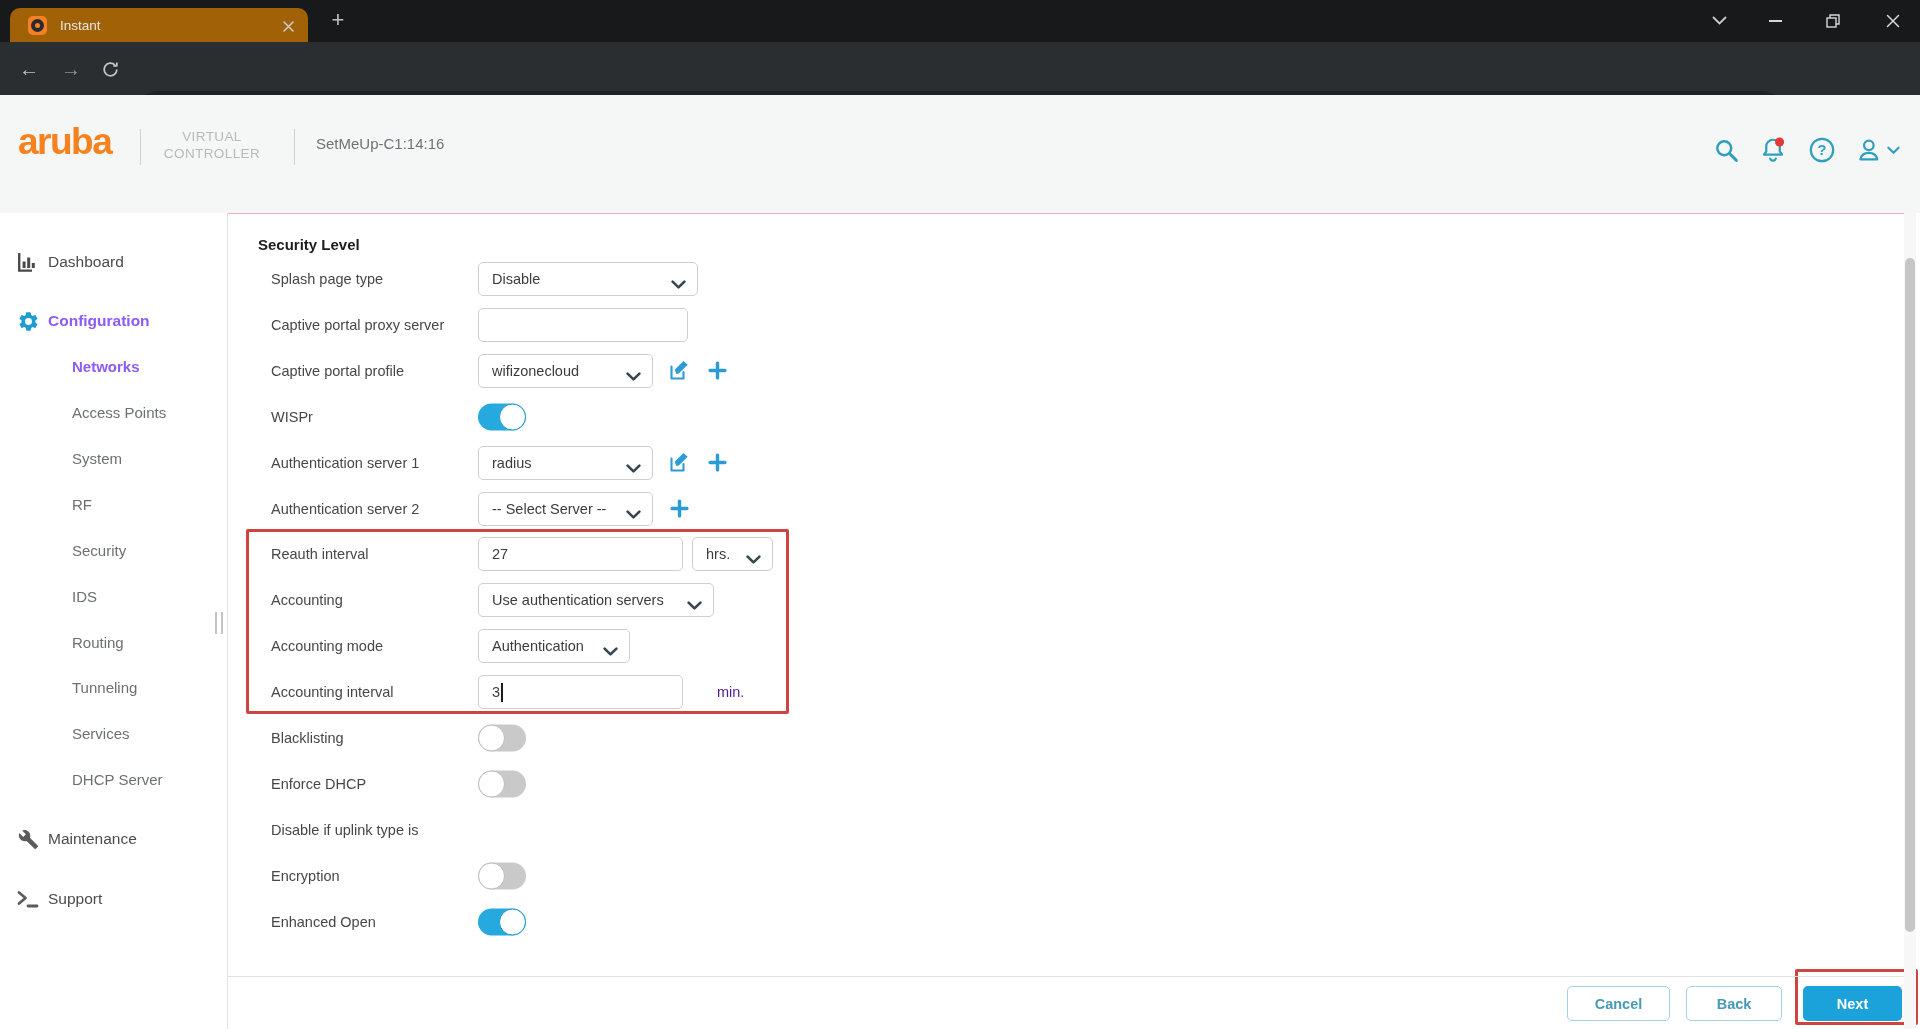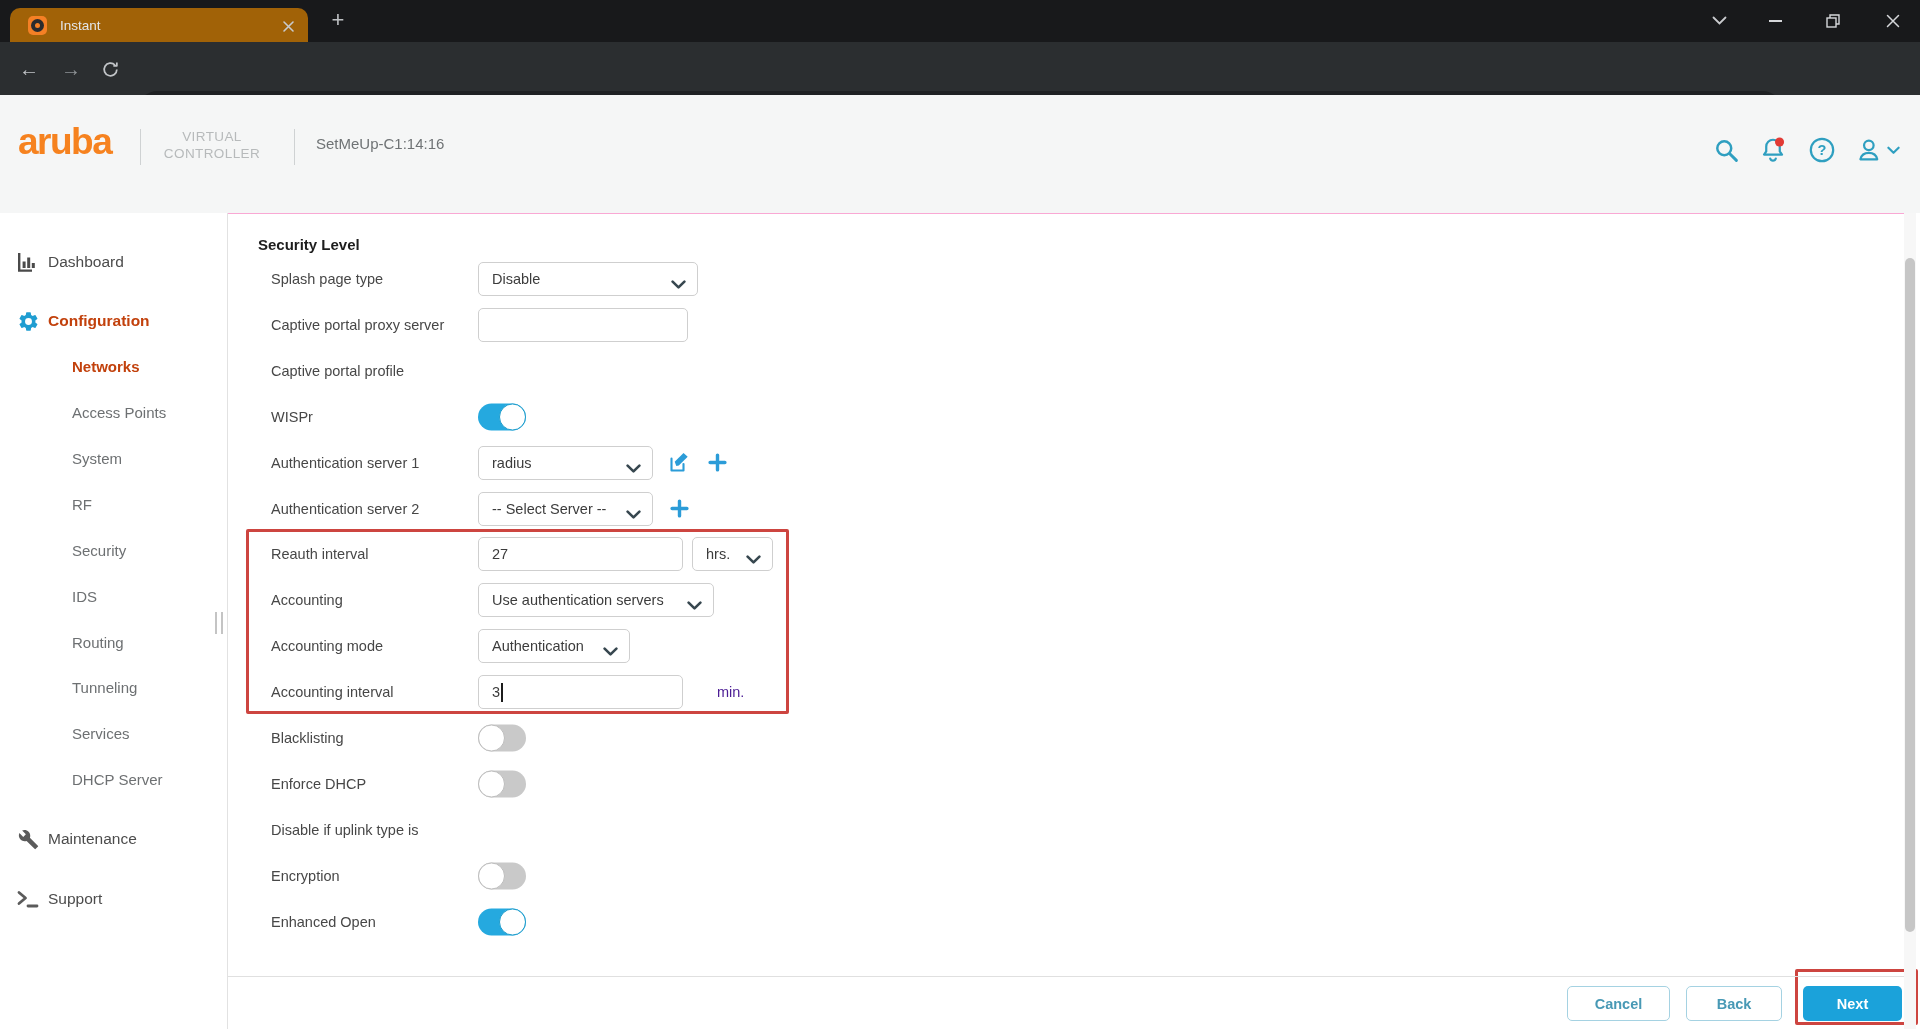--- a/index.html
+++ b/index.html
@@ -45,21 +45,21 @@
   .hicon { position:absolute; top:39px; width:32px; height:32px; display:flex; align-items:center; justify-content:center; }
 
   
   .sidebar { position:absolute; left:0; top:213px; width:228px; height:816px; background:#fff;
              border-right:1px solid #e2e2e2; }
   .nav-item { position:absolute; left:0; width:227px; height:30px; cursor:pointer; }
   .nav-icon { position:absolute; left:16px; top:50%; transform:translateY(-50%); width:24px; height:24px;
               display:flex; align-items:center; justify-content:center; }
   .nav-label { position:absolute; left:48px; top:50%; transform:translateY(-50%); font-size:15.5px; color:#4c4c4c; }
   .nav-item.sub .nav-label { left:72px; font-size:15px; color:#6d7072; }
-  .nav-item.active .nav-label { color:#c2410c; font-weight:bold;text-align:right; }
+  .nav-item.active .nav-label { color:#8b5cf6; font-weight:bold;text-align:right; }
   .splitter { position:absolute; left:215px; top:612px; width:8px; height:22px;
               border-left:2px solid #c4c4c4; border-right:2px solid #c4c4c4; }
 
   
   .main { position:absolute; left:228px; top:213px; width:1676px; height:816px; background:#fff;
           border-top:1px solid #f9a8d4; }
   .section-title { position:absolute; left:30px; top:22px; font-size:15px; font-weight:bold; color:#1d1d1d; }
   .form-row { position:absolute; left:0; width:1200px; height:46px; }
   .row-label { position:absolute; left:43px; top:50%; transform:translateY(-50%); font-size:14.5px; color:#474747; }
   .row-ctrl { position:absolute; left:250px; top:50%; transform:translateY(-50%);
@@ -325,67 +325,86 @@
       <div class="form-row" style="top: 87.9px;">
         <span class="row-label">Captive portal proxy server</span>
         <div class="row-ctrl">
           <div class="inputbox" style="width: 210px;">
             <span></span>
           </div>
         </div>
       </div>
       <div class="form-row" style="top: 133.8px;">
         <span class="row-label">Captive portal profile</span>
-      </div>
-      <div class="form-row" style="top: 179.7px;">
-        <span class="row-label">WISPr</span>
-        <div class="row-ctrl">
-          <div class="toggle on">
-            <span class="knob"></span>
-          </div>
-        </div>
-      </div>
-      <div class="form-row" style="top: 225.6px;">
-        <span class="row-label">Authentication server 1</span>
         <div class="row-ctrl">
           <div class="sel" style="width: 175px;">
-            <span class="sel-val">radius</span>
+            <span class="sel-val">wifizonecloud</span>
             <span class="sel-chev"><svg width="15" height="10" viewBox="0 0 15 10">
                 <path d="M1.6 1.6L7.5 7.4l5.9-5.8" stroke="#37474f" stroke-width="2.6" fill="none" stroke-linecap="round" stroke-linejoin="round"></path>
               </svg></span>
           </div>
           <span class="mini-icon">
             <svg width="22" height="22" viewBox="0 0 22 22">
               <path d="M3.5 6.5v12h12v-6.5" stroke="#2b9cd8" stroke-width="2.1" fill="none" stroke-linecap="round" stroke-linejoin="round"></path>
               <path d="M8.3 14l-1.6-4.2L15.5 1l4.2 3.7-8.9 8.8z" fill="#2b9cd8"></path>
             </svg>
           </span>
           <span class="mini-icon">
             <svg width="19" height="19" viewBox="0 0 20 20">
               <path d="M10 2.2v15.6M2.2 10h15.6" stroke="#2b9cd8" stroke-width="3.6" stroke-linecap="round"></path>
             </svg>
           </span>
         </div>
       </div>
-      <div class="form-row" style="top: 271.5px;">
-        <span class="row-label">Authentication server 2</span>
+      <div class="form-row" style="top: 179.7px;">
+        <span class="row-label">WISPr</span>
+        <div class="row-ctrl">
+          <div class="toggle on">
+            <span class="knob"></span>
+          </div>
+        </div>
+      </div>
+      <div class="form-row" style="top: 225.6px;">
+        <span class="row-label">Authentication server 1</span>
         <div class="row-ctrl">
           <div class="sel" style="width: 175px;">
-            <span class="sel-val">-- Select Server --</span>
-            <span class="sel-chev"><svg width="15" height="10" viewBox="0 0 15 10">
-                <path d="M1.6 1.6L7.5 7.4l5.9-5.8" stroke="#37474f" stroke-width="2.6" fill="none" stroke-linecap="round" stroke-linejoin="round"></path>
-              </svg></span>
-          </div>
+            <span class="sel-val">radius</span>
+            <span class="sel-chev"><svg width="15" height="10" viewBox="0 0 15 10">
+                <path d="M1.6 1.6L7.5 7.4l5.9-5.8" stroke="#37474f" stroke-width="2.6" fill="none" stroke-linecap="round" stroke-linejoin="round"></path>
+              </svg></span>
+          </div>
+          <span class="mini-icon">
+            <svg width="22" height="22" viewBox="0 0 22 22">
+              <path d="M3.5 6.5v12h12v-6.5" stroke="#2b9cd8" stroke-width="2.1" fill="none" stroke-linecap="round" stroke-linejoin="round"></path>
+              <path d="M8.3 14l-1.6-4.2L15.5 1l4.2 3.7-8.9 8.8z" fill="#2b9cd8"></path>
+            </svg>
+          </span>
           <span class="mini-icon">
             <svg width="19" height="19" viewBox="0 0 20 20">
               <path d="M10 2.2v15.6M2.2 10h15.6" stroke="#2b9cd8" stroke-width="3.6" stroke-linecap="round"></path>
             </svg>
           </span>
         </div>
       </div>
+      <div class="form-row" style="top: 271.5px;">
+        <span class="row-label">Authentication server 2</span>
+        <div class="row-ctrl">
+          <div class="sel" style="width: 175px;">
+            <span class="sel-val">-- Select Server --</span>
+            <span class="sel-chev"><svg width="15" height="10" viewBox="0 0 15 10">
+                <path d="M1.6 1.6L7.5 7.4l5.9-5.8" stroke="#37474f" stroke-width="2.6" fill="none" stroke-linecap="round" stroke-linejoin="round"></path>
+              </svg></span>
+          </div>
+          <span class="mini-icon">
+            <svg width="19" height="19" viewBox="0 0 20 20">
+              <path d="M10 2.2v15.6M2.2 10h15.6" stroke="#2b9cd8" stroke-width="3.6" stroke-linecap="round"></path>
+            </svg>
+          </span>
+        </div>
+      </div>
       <div class="form-row" style="top: 317.4px;">
         <span class="row-label">Reauth interval</span>
         <div class="row-ctrl" style="gap: 9px;">
           <div class="inputbox" style="width: 205px;">
             <span>27</span>
           </div>
           <div class="sel" style="width: 81px;">
             <span class="sel-val">hrs.</span>
             <span class="sel-chev"><svg width="15" height="10" viewBox="0 0 15 10">
                 <path d="M1.6 1.6L7.5 7.4l5.9-5.8" stroke="#37474f" stroke-width="2.6" fill="none" stroke-linecap="round" stroke-linejoin="round"></path>

